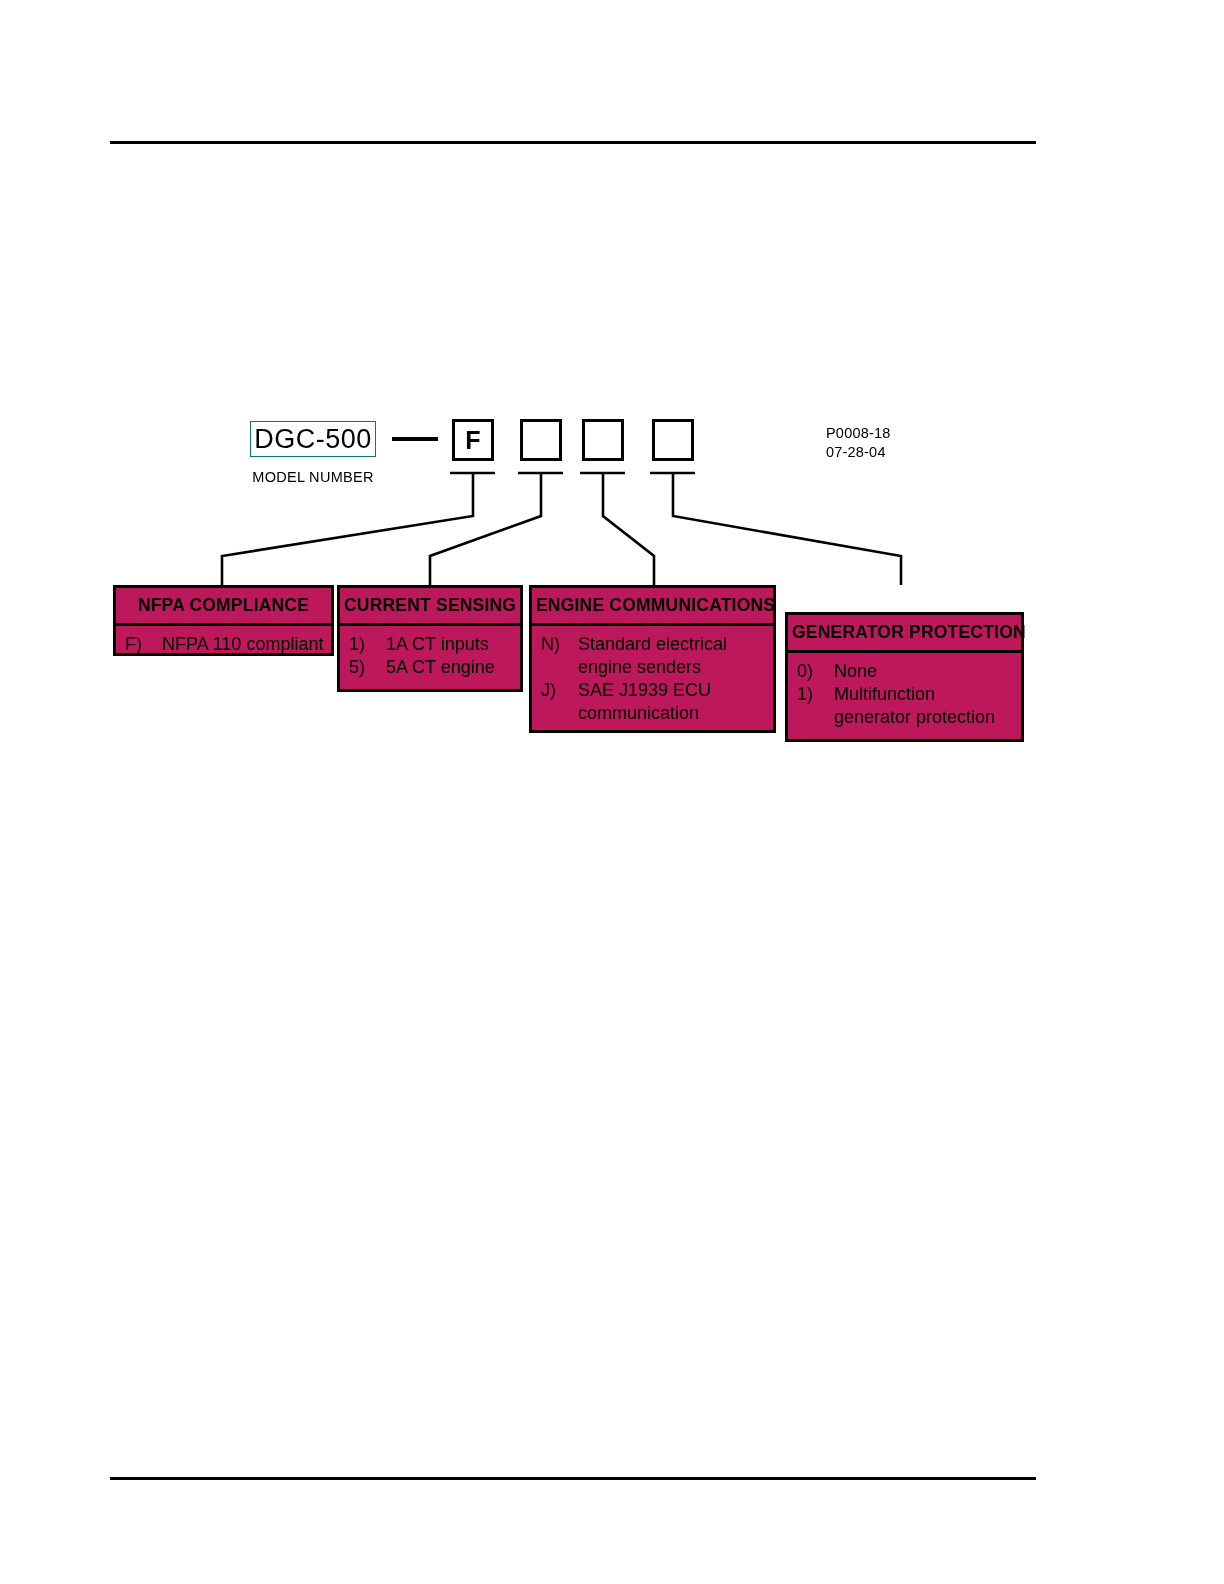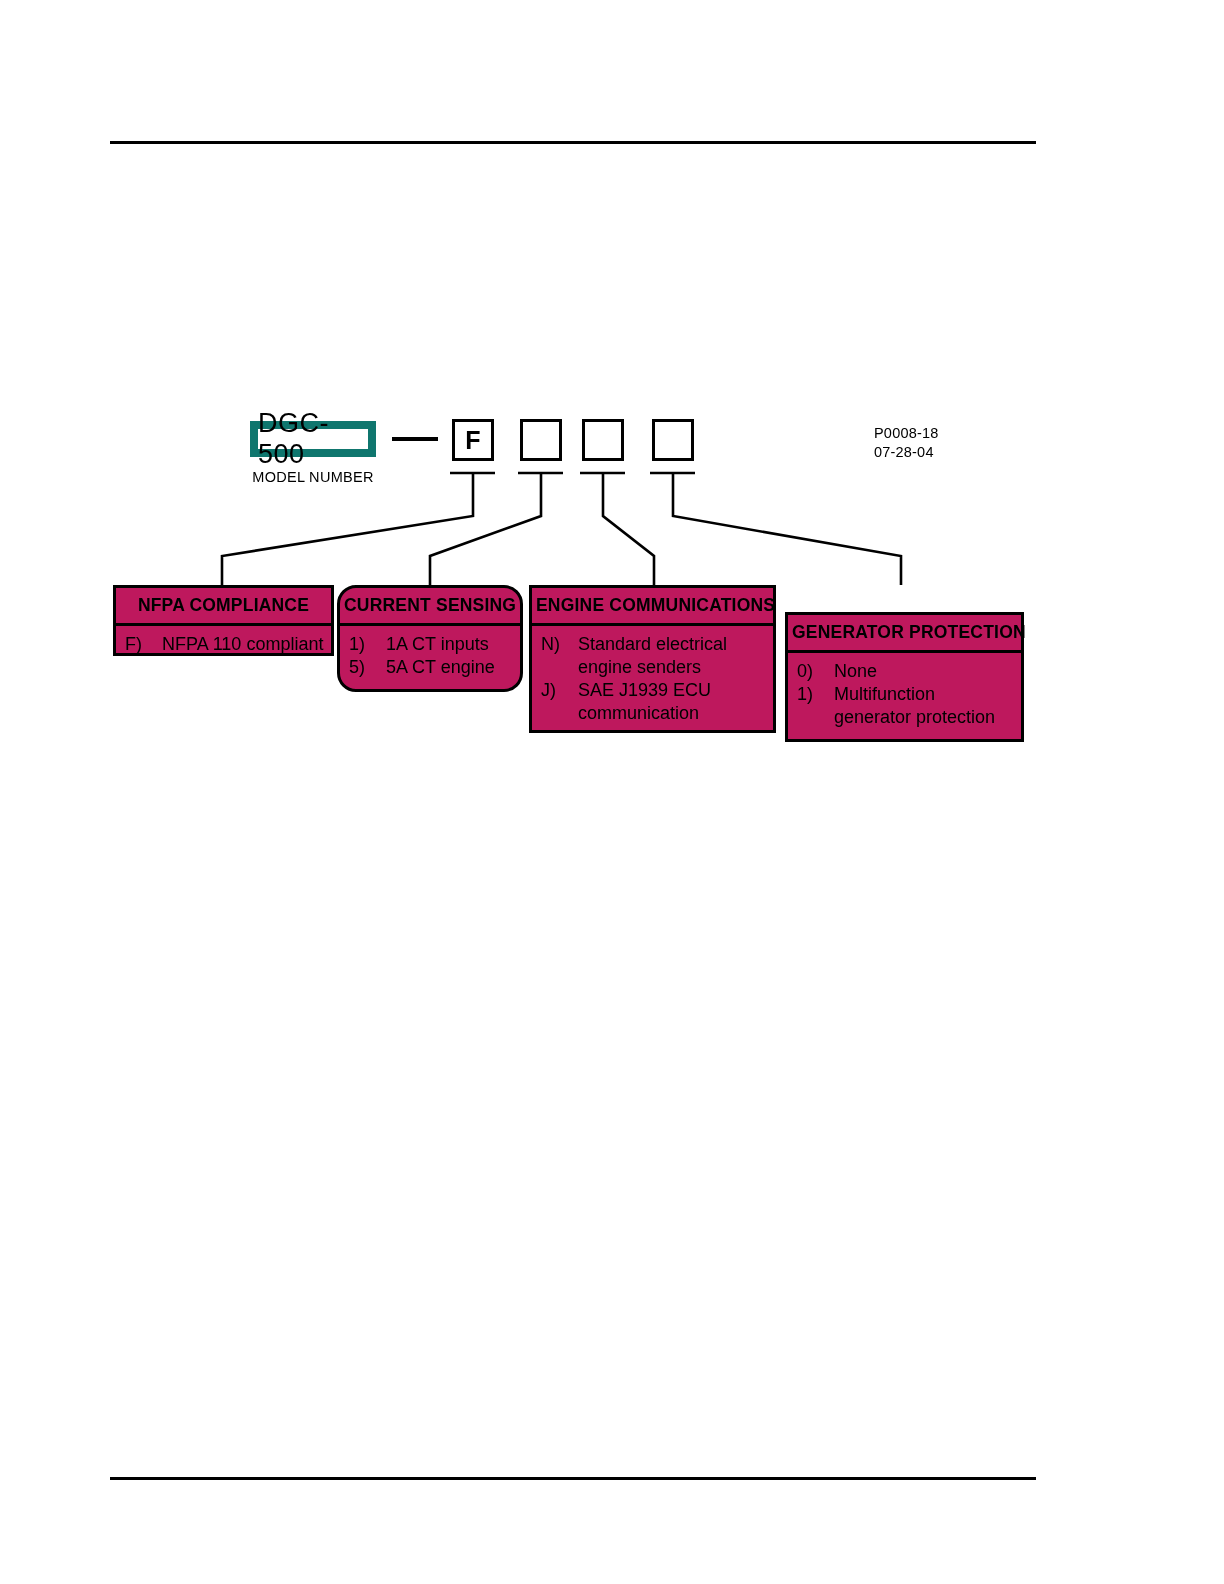--- a/index.html
+++ b/index.html
@@ -44,21 +44,21 @@
     pointer-events: none;
   }
 
   
   .model-box {
     position: absolute;
     left: 250px;
     top: 421px;
     width: 126px;
     height: 36px;
-    border: 8px solid #0f766e;
+    border: 1px solid #0f766e;
     box-sizing: border-box;
     display: flex;
     align-items: center;
     justify-content: center;
     font-size: 27px;
     letter-spacing: 0.5px;
   }
   .model-caption {
     position: absolute;
     left: 240px;
@@ -125,28 +125,28 @@
   .opt-code {
     flex: 0 0 auto;
     min-width: 21px;
   }
   .opt-text {
     flex: 1 1 auto;
     margin-left: 16px;
   }
 
   #cat-box-0 { left: 113px; top: 585px; width: 221px; height: 71px; }
-  #cat-box-1 { left: 337px; top: 585px; width: 186px; height: 107px; border-radius: 19px; }
+  #cat-box-1 { left: 337px; top: 585px; width: 186px; height: 107px; }
   #cat-box-2 { left: 529px; top: 585px; width: 247px; height: 148px; }
   #cat-box-3 { left: 785px; top: 612px; width: 239px; height: 130px; }
 
   
   .ref-stamp {
     position: absolute;
-    left: 874px;
+    left: 826px;
     top: 424px;
     font-size: 14.5px;
     line-height: 19px;
     letter-spacing: 0.2px;
   }
 </style>
 </head>
 <body>
 
 <div id="header-rule" class="page-rule"></div>

